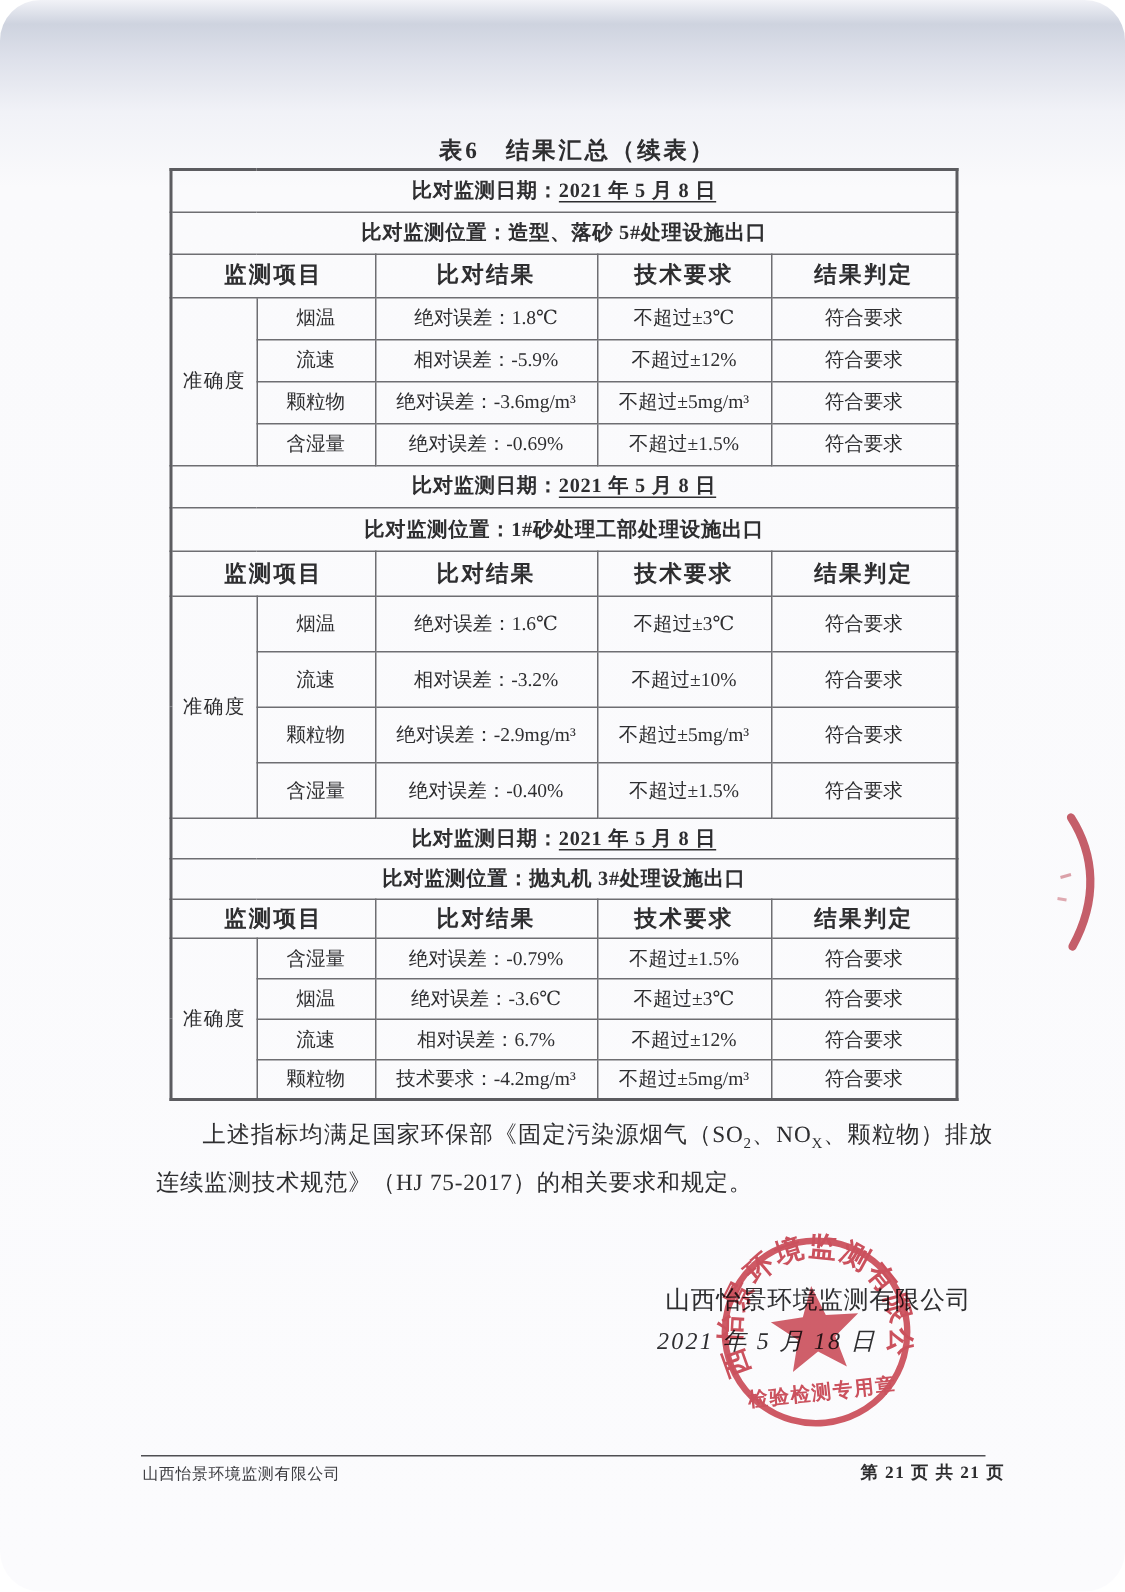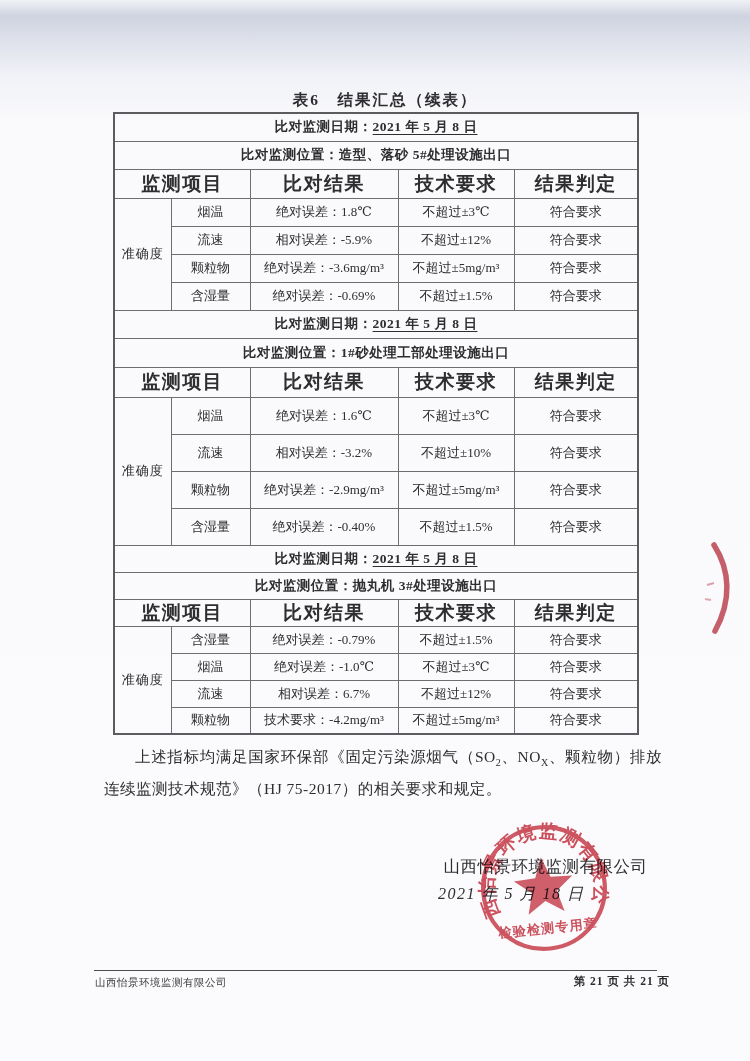--- a/index.html
+++ b/index.html
@@ -5,37 +5,38 @@
   html,body{margin:0;padding:0;}
   body{
     width:750px;height:1061px;
     background:#ffffff;
     font-family:"Liberation Serif","DejaVu Serif",serif;
     color:#2e2e30;
   }
   .page{
     position:relative;width:750px;height:1061px;overflow:hidden;
     background:linear-gradient(180deg,#f1f2f7 0px,#ced3df 16px,#dde0ea 38px,#f1f2f7 75px,#fafafc 125px,#fbfbfd 100%);
+    border-radius:27px;
   }
   .doc-title{
     position:absolute;left:0;top:90px;width:770px;
     text-align:center;font-size:15.5px;font-weight:bold;letter-spacing:2px;
   }
   table.result{
     position:absolute;left:113px;top:112px;width:524px;
     border-collapse:collapse;table-layout:fixed;
     border:2px solid #5c5c60;
   }
   table.result td,table.result th{
     border:1px solid #6e6e72;
     text-align:center;vertical-align:middle;padding:0;
     font-size:13px;font-weight:normal;color:#2e2e30;
   }
   tr.lblrow td{font-weight:bold;font-size:13.5px;letter-spacing:0.5px;}
-  tr.headrow th{font-weight:bold;font-size:19px;letter-spacing:1.5px;margin-top:28px;}
+  tr.headrow th{font-weight:bold;font-size:15px;letter-spacing:1.5px;margin-top:28px;}
   td.cat{font-weight:normal;letter-spacing:1px;}
   .u{text-decoration:underline;text-underline-offset:3px;text-decoration-thickness:1px;}
   .closing-note{
     position:absolute;left:104px;top:744px;width:558px;
     font-size:15.5px;line-height:25.5px;letter-spacing:0.5px;
     text-indent:2em;text-align:justify;margin:0;
   }
   .closing-note sub{font-size:10px;}
   .sig-company{
     position:absolute;left:438px;top:856px;width:215px;
@@ -173,21 +174,21 @@
     </tr>
     <tr style="height:27px">
       <td rowspan="4" class="cat">准确度</td>
       <td>含湿量</td>
       <td>绝对误差：-0.79%</td>
       <td>不超过±1.5%</td>
       <td>符合要求</td>
     </tr>
     <tr style="height:27px">
       <td>烟温</td>
-      <td>绝对误差：-1.0℃</td>
+      <td>绝对误差：-3.6℃</td>
       <td>不超过±3℃</td>
       <td>符合要求</td>
     </tr>
     <tr style="height:27px">
       <td>流速</td>
       <td>相对误差：6.7%</td>
       <td>不超过±12%</td>
       <td>符合要求</td>
     </tr>
     <tr style="height:27px">

